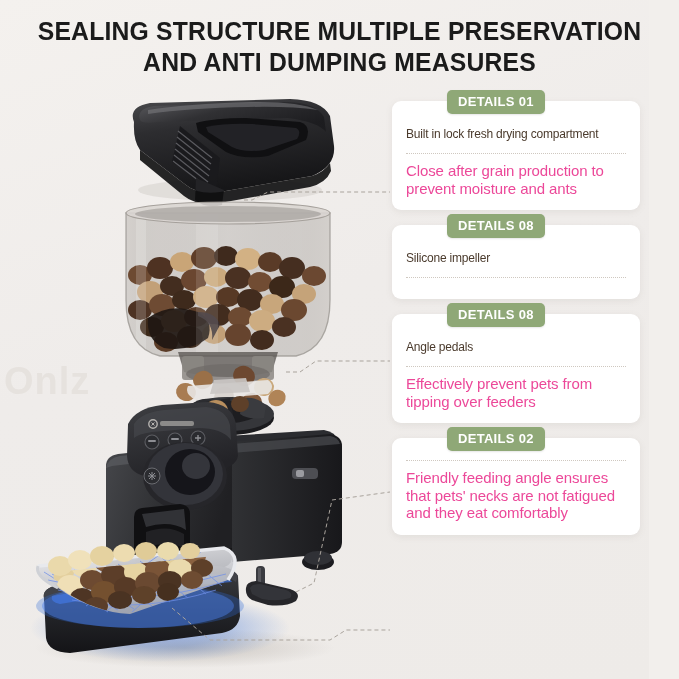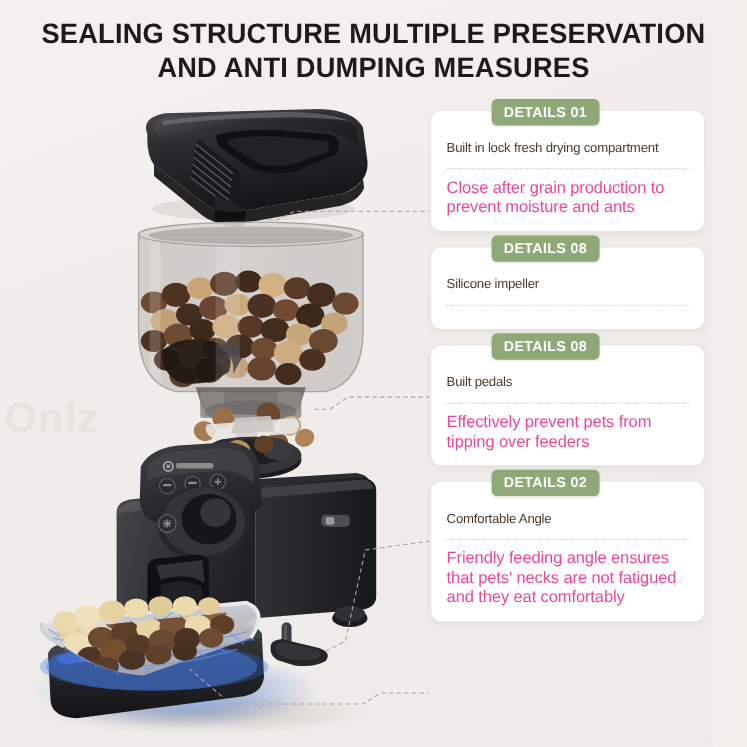--- a/index.html
+++ b/index.html
@@ -436,27 +436,26 @@
     </div>
 
     <div class="card">
       <div class="badge">DETAILS 08</div>
       <div class="card-title">Silicone impeller</div>
       <div class="divider"></div>
     </div>
 
     <div class="card">
       <div class="badge">DETAILS 08</div>
-      <div class="card-title">Built pedals</div>
+      <div class="card-title">Angle pedals</div>
       <div class="divider"></div>
       <div class="card-desc">Effectively prevent pets from tipping over feeders</div>
     </div>
 
     <div class="card">
       <div class="badge">DETAILS 02</div>
-      <div class="card-title">Comfortable Angle</div>
       <div class="divider"></div>
       <div class="card-desc">Friendly feeding angle ensures that pets' necks are not fatigued and they eat comfortably</div>
     </div>
 
   </div>
 
 </div>
 
 </body></html>

